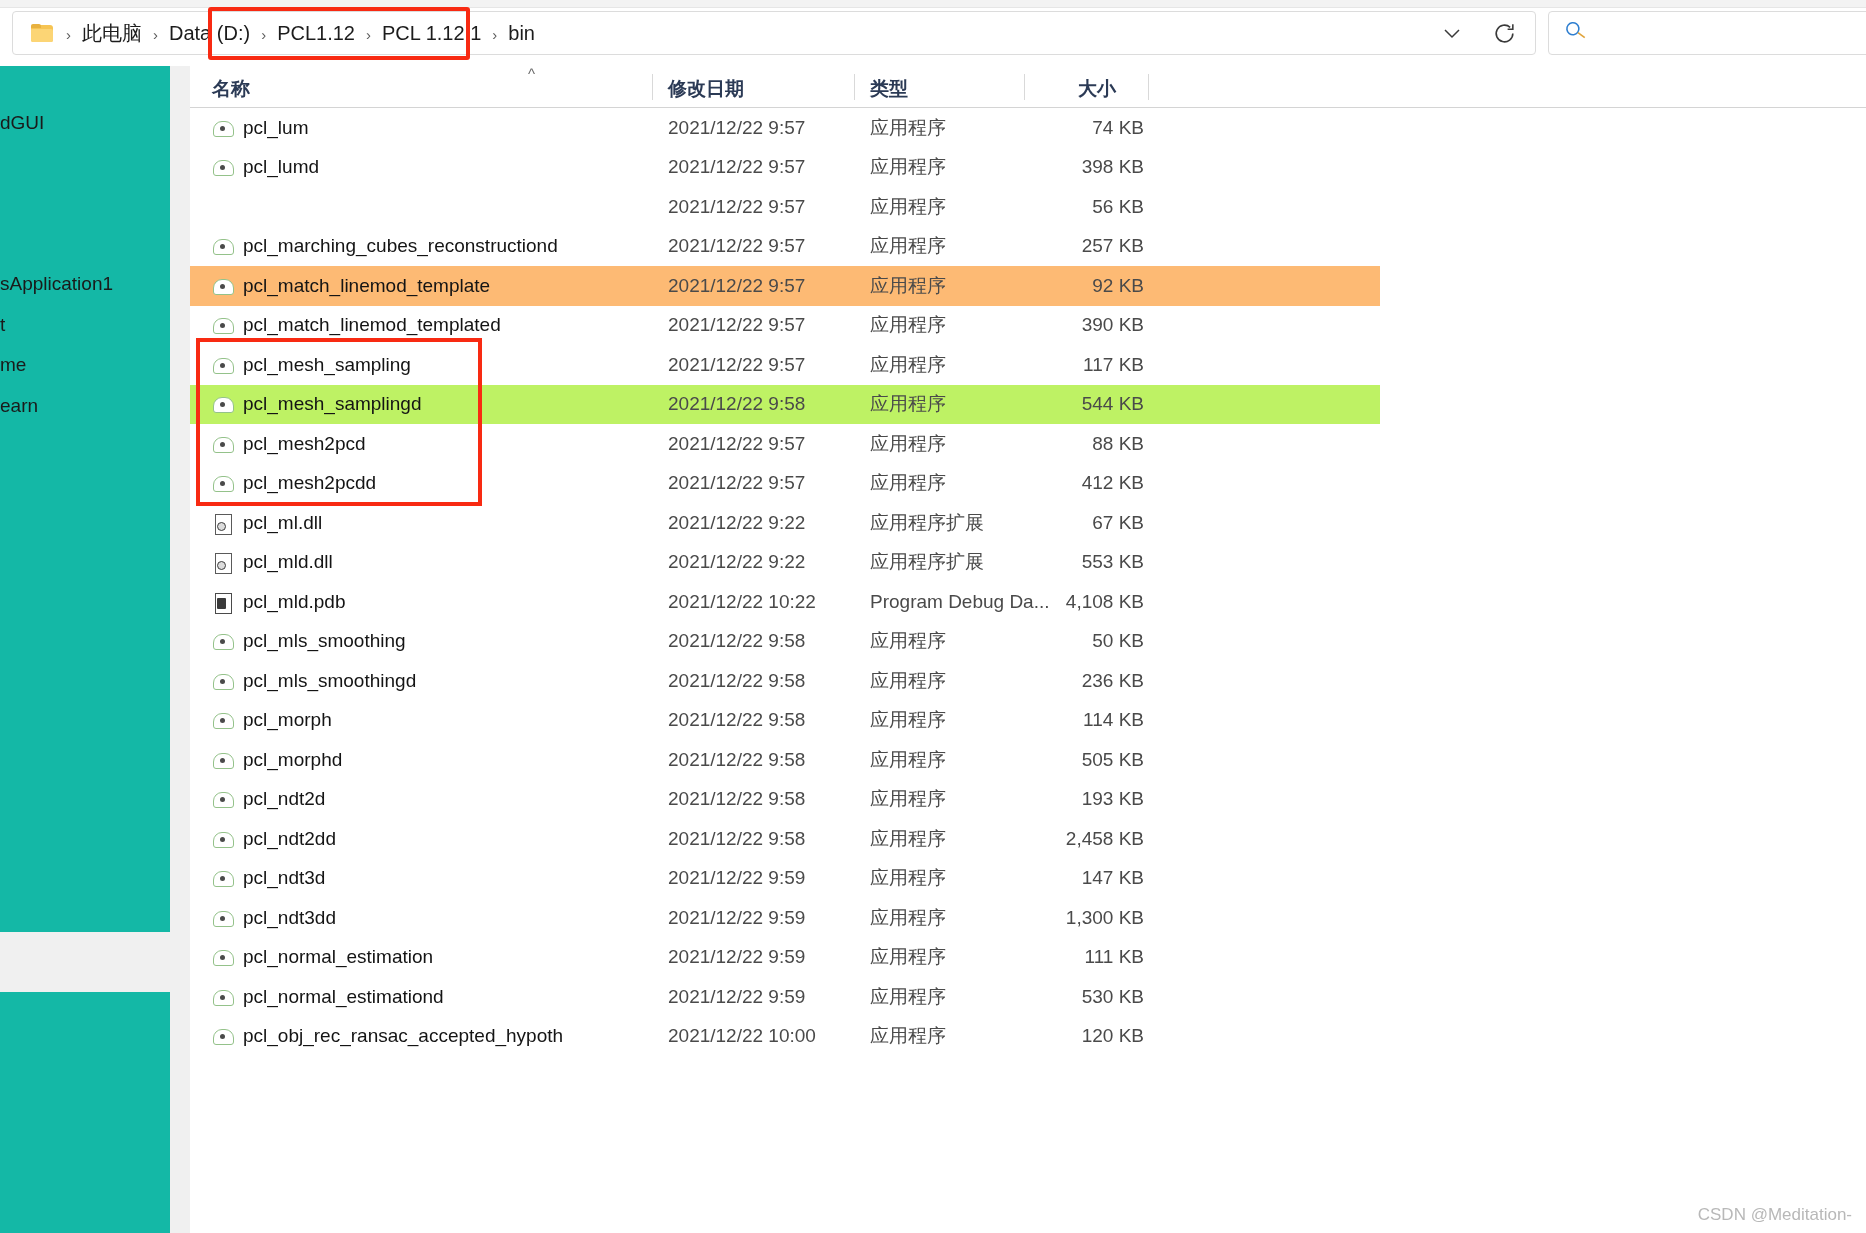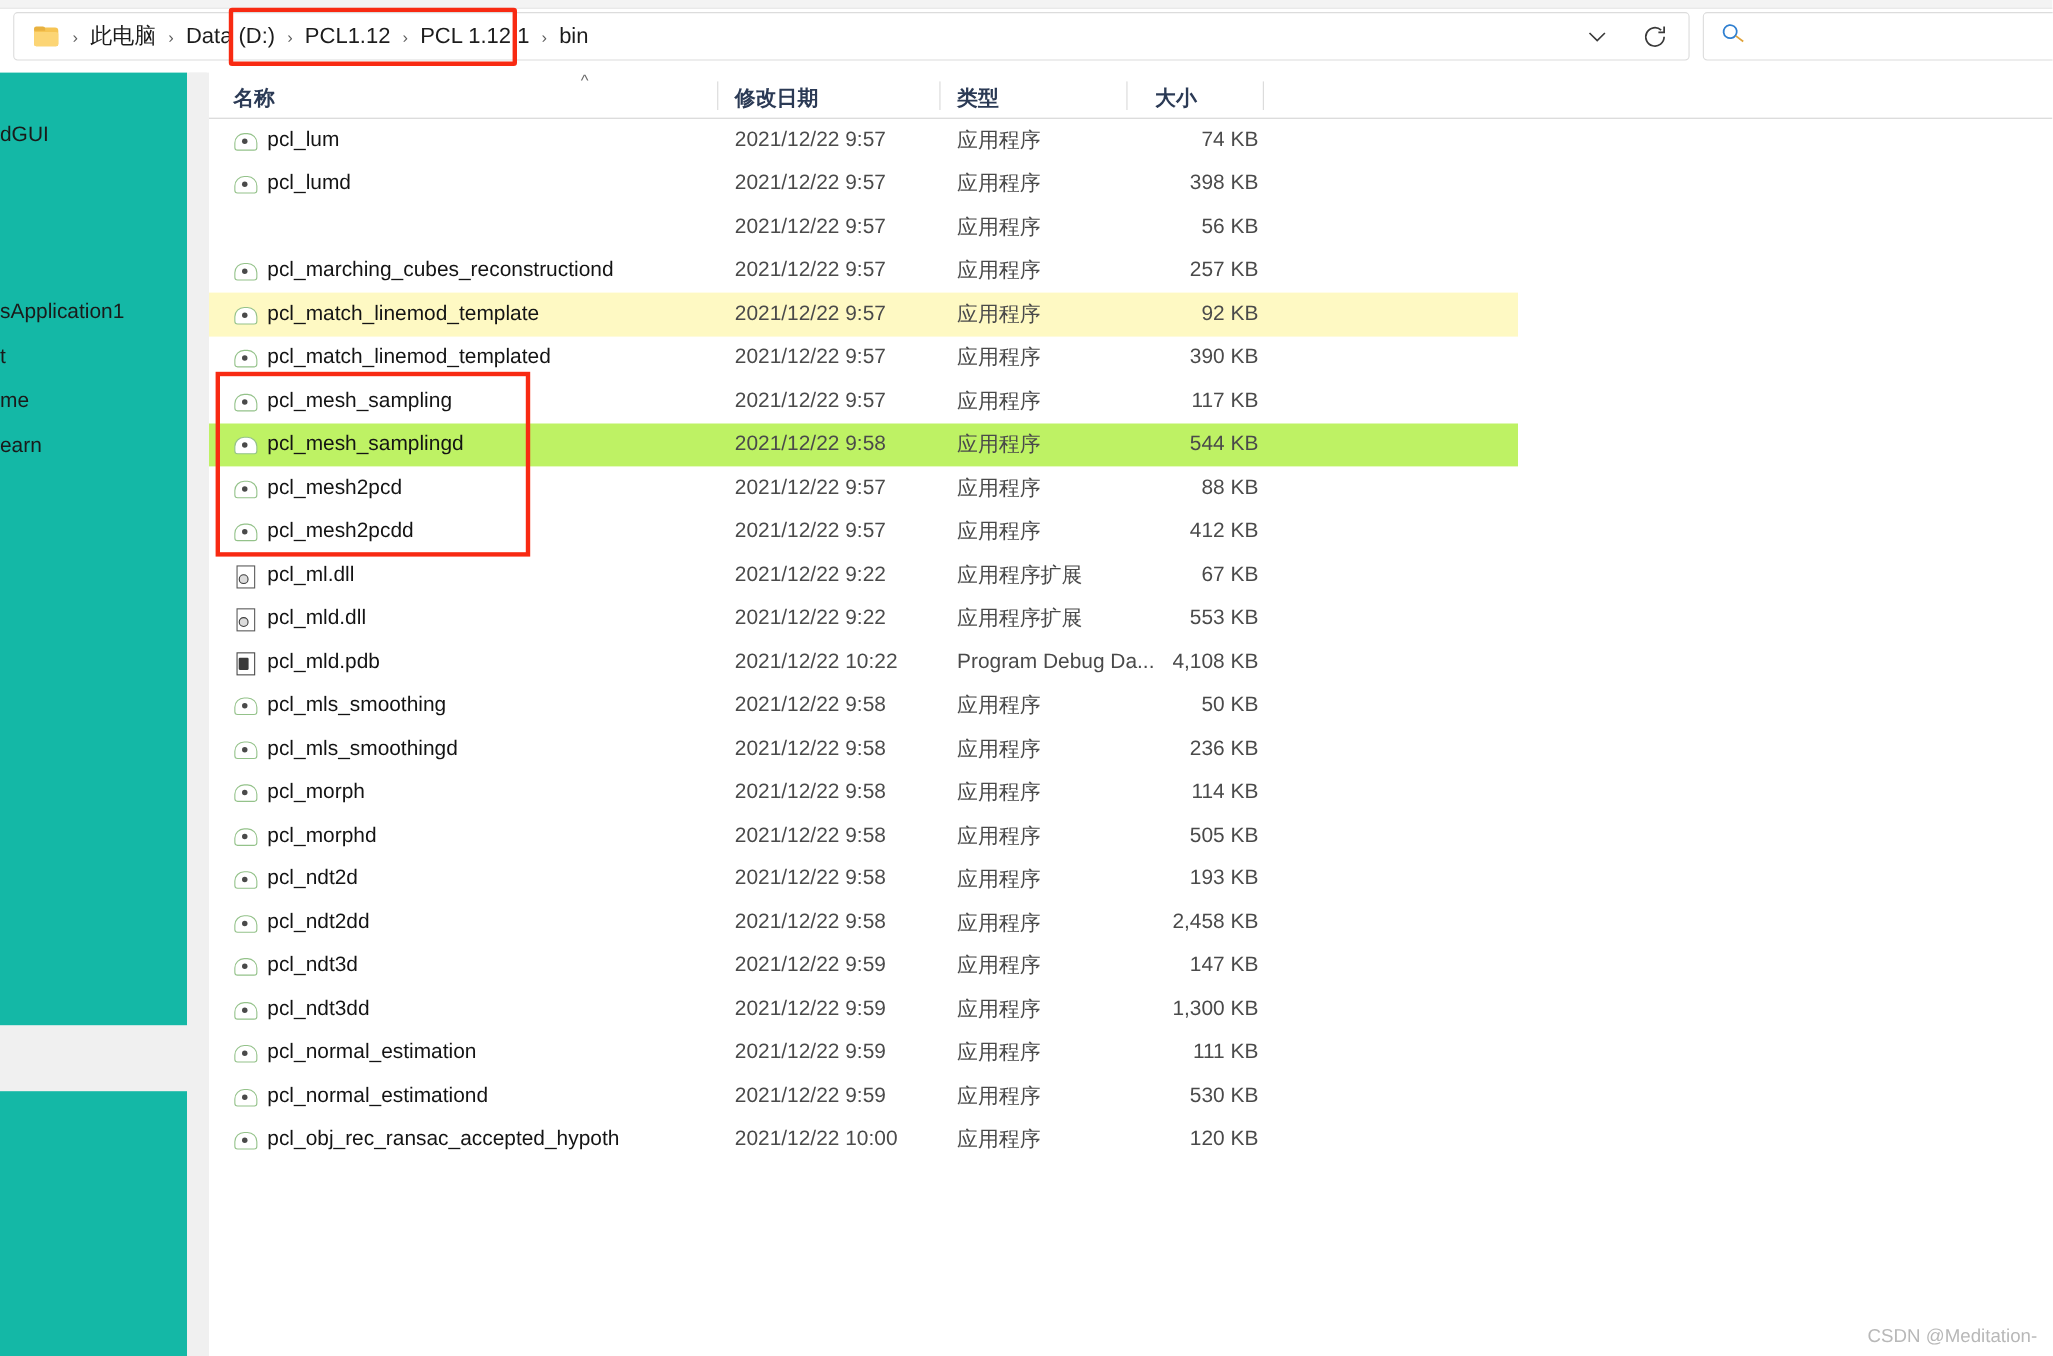--- a/index.html
+++ b/index.html
@@ -205,21 +205,21 @@
 
   .rows { position: relative; }
 
   .row {
     position: relative;
     height: 39.5px;
     display: block;
     width: 1190px;
   }
   .row.selected { background: #bef264; }
-  .row.hl-light { background: #fef9c3; }
+  .row.hl-light { background: #fdba74; }
 
   .cell {
     position: absolute;
     top: 0;
     height: 39.5px;
     display: flex;
     align-items: center;
     font-size: 19px;
     white-space: nowrap;
   }
@@ -374,21 +374,21 @@
   <div class="filepane">
 
     <div class="col-header">
       <span class="sort-caret">^</span>
       <span class="hcell" style="left:22px">名称</span>
       <span class="hdiv" style="left:462px"></span>
       <span class="hcell" style="left:478px">修改日期</span>
       <span class="hdiv" style="left:664px"></span>
       <span class="hcell" style="left:680px">类型</span>
       <span class="hdiv" style="left:834px"></span>
-      <span class="hcell" style="left:860px">大小</span>
+      <span class="hcell" style="left:888px">大小</span>
       <span class="hdiv" style="left:958px"></span>
     </div>
 
     <div class="rows" id="rows-host">
         <div class="row">
           <div class="cell c-name">
             <span class="fi exe"></span>
             <span>pcl_lum</span>
           </div>
           <div class="cell c-date">2021/12/22 9:57</div>

